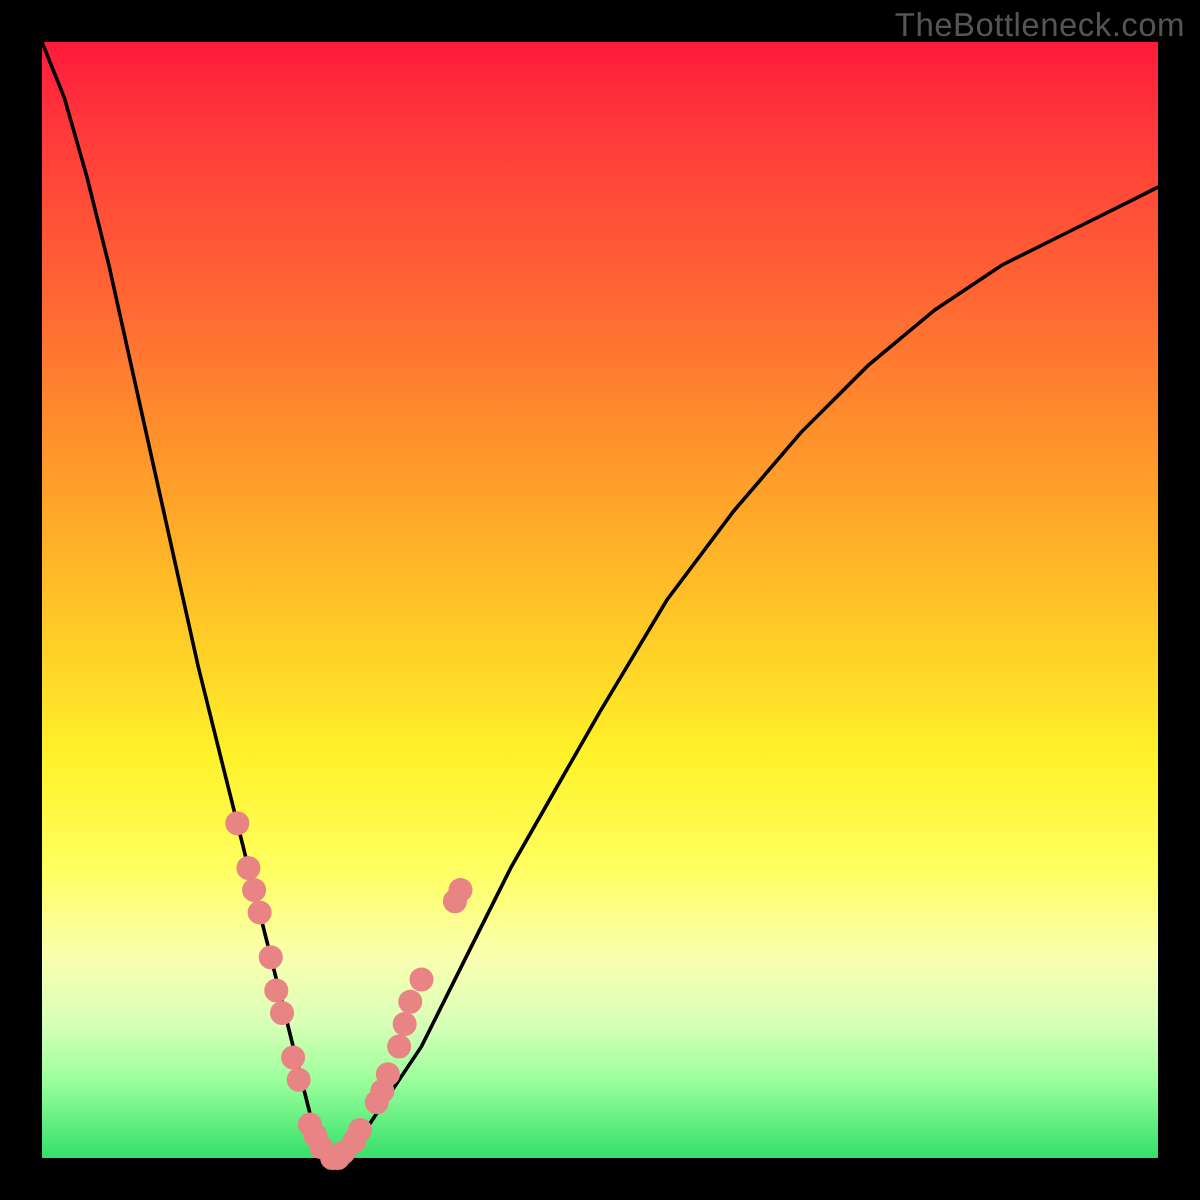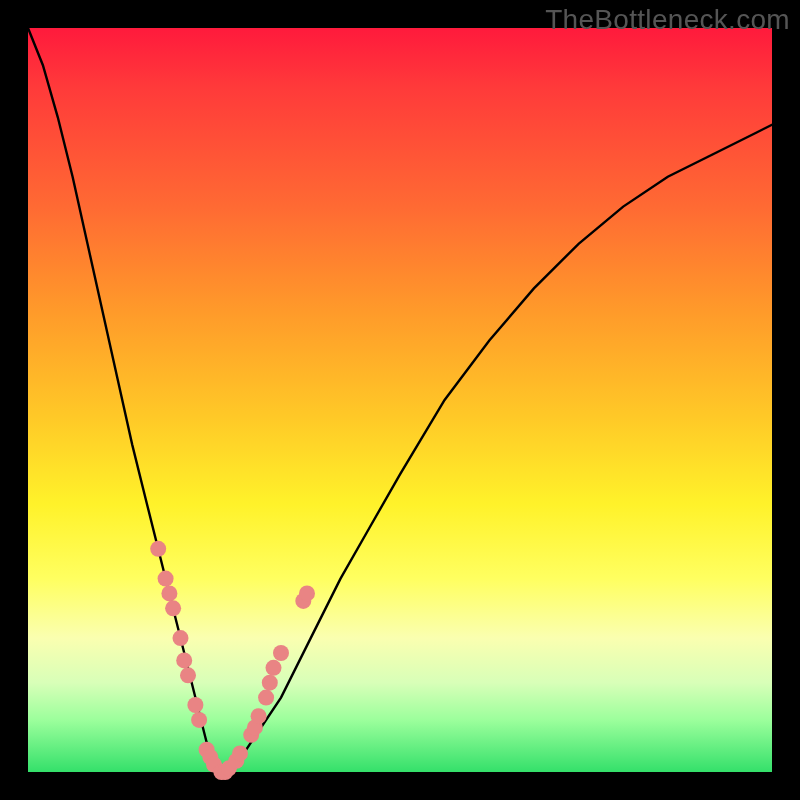--- a/index.html
+++ b/index.html
@@ -39,21 +39,21 @@
       #d8ffb8 88%,
       #9cff9c 93%,
       #34e06a 100%
     );
   }
   .watermark {
     position: absolute;
     top: 4px;
     right: 10px;
     color: #555;
-    font-size: 28px;
+    font-size: 22px;
     font-weight: 400;
     letter-spacing: 0.3px;
   }
   svg.curve {
     position: absolute;
     left: 0;
     top: 0;
     width: 744px;
     height: 744px;
     overflow: visible;

